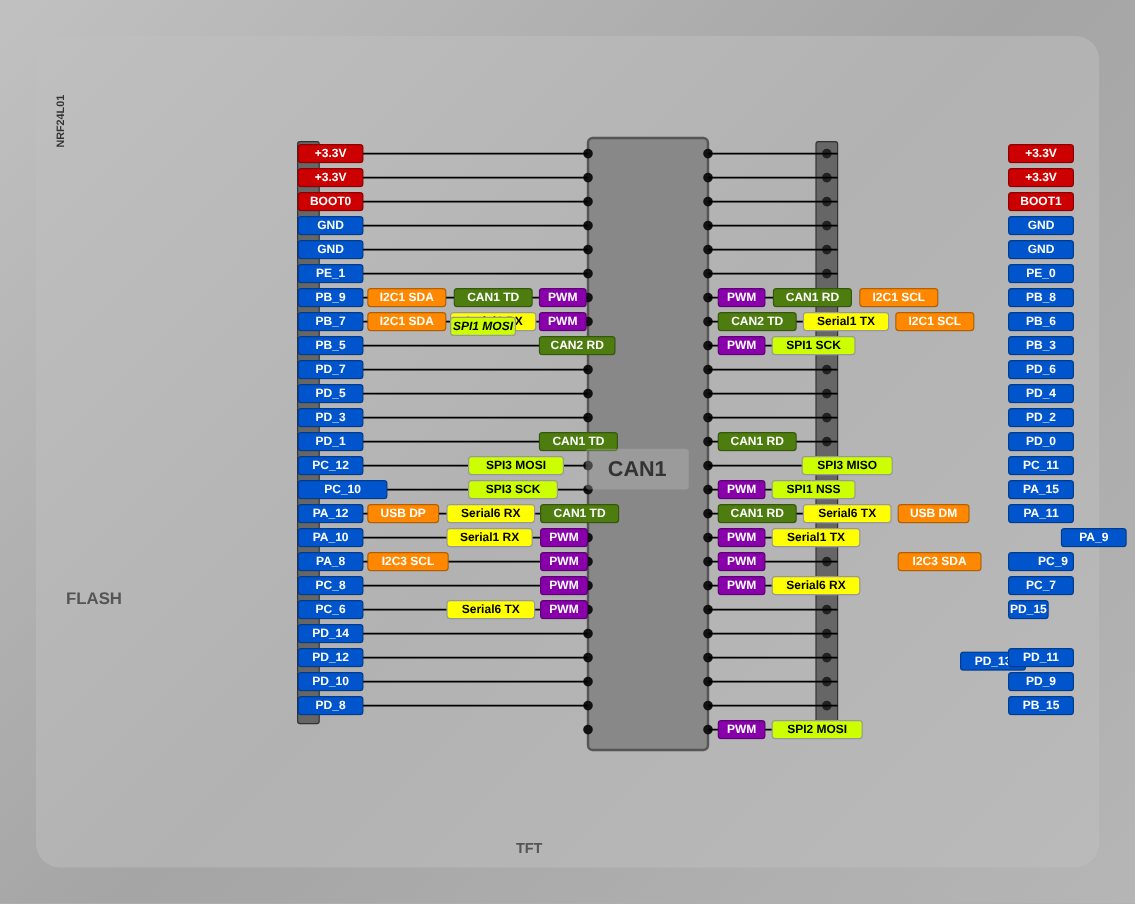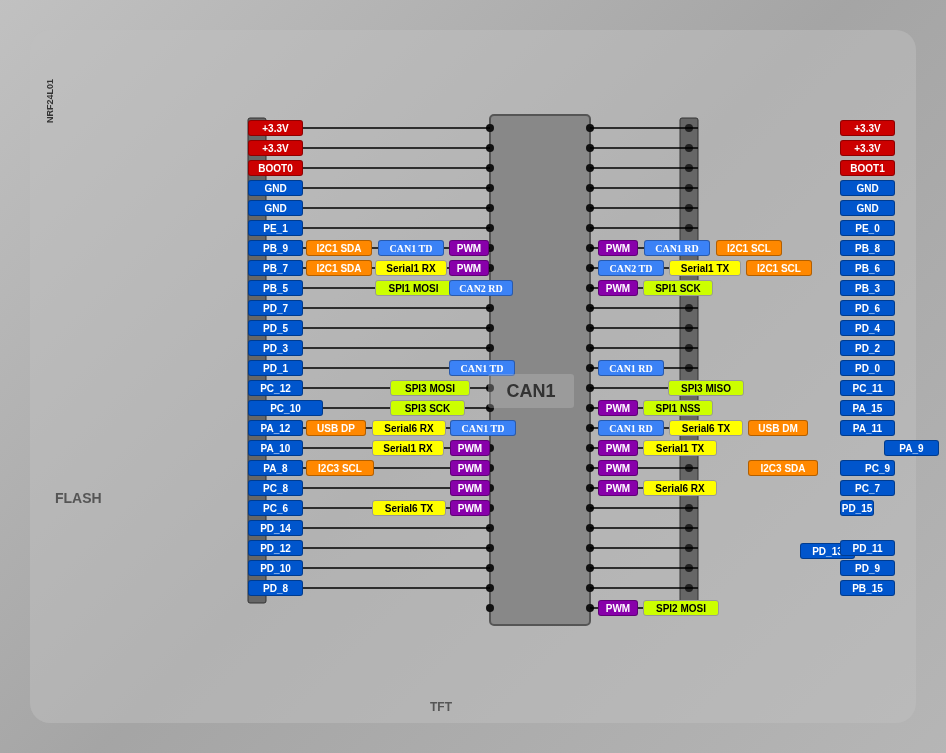--- a/index.html
+++ b/index.html
@@ -42,21 +42,21 @@
       justify-content: center;
       height: 16px;
       border: 1px solid rgba(0,0,0,0.3);
     }
 
     .red { background: #cc0000; color: white; }
     .blue { background: #0055cc; color: white; }
     .lime { background: #ccff00; color: black; border: 1px solid #999; }
     .yellow { background: #ffff00; color: black; border: 1px solid #999; }
     .orange { background: #ff8800; color: white; }
-    .magenta { background: #3b82f6; color: white; font-family: Liberation Serif, serif; }
+    .magenta { background: #4d7c0f; color: white; }
     .purple { background: #8800aa; color: white; }
   </style>
 </head>
 <body>
 
 <div class="board-bg"></div>
 
 <div class="diagram-container">
 
 <svg width="946" height="753" style="position:absolute;top:0;left:0;">
@@ -286,21 +286,21 @@
 <div class="badge blue" style="left:840px;top:580px;width:55px;">PB_15</div>
 
 <div class="badge orange" style="left:306px;top:240px;width:66px;">I2C1 SDA</div>
 <div class="badge magenta" style="left:378px;top:240px;width:66px;">CAN1 TD</div>
 <div class="badge purple" style="left:449px;top:240px;width:40px;">PWM</div>
 
 <div class="badge orange" style="left:306px;top:260px;width:66px;">I2C1 SDA</div>
 <div class="badge yellow" style="left:375px;top:260px;width:72px;">Serial1 RX</div>
 <div class="badge purple" style="left:449px;top:260px;width:40px;">PWM</div>
 
-<div class="badge lime" style="left:375px;top:280px;width:77px;">SPI1 MOSI</div>
+<div class="badge lime" style="left:375px;top:264px;width:55px;font-style:italic;">SPI1 MOSI</div>
 <div class="badge magenta" style="left:449px;top:280px;width:64px;">CAN2 RD</div>
 
 <div class="badge magenta" style="left:449px;top:360px;width:66px;">CAN1 TD</div>
 
 <div class="badge lime" style="left:390px;top:380px;width:80px;">SPI3 MOSI</div>
 
 <div class="badge lime" style="left:390px;top:400px;width:75px;">SPI3 SCK</div>
 
 <div class="badge orange" style="left:306px;top:420px;width:60px;">USB DP</div>
 <div class="badge yellow" style="left:372px;top:420px;width:74px;">Serial6 RX</div>

